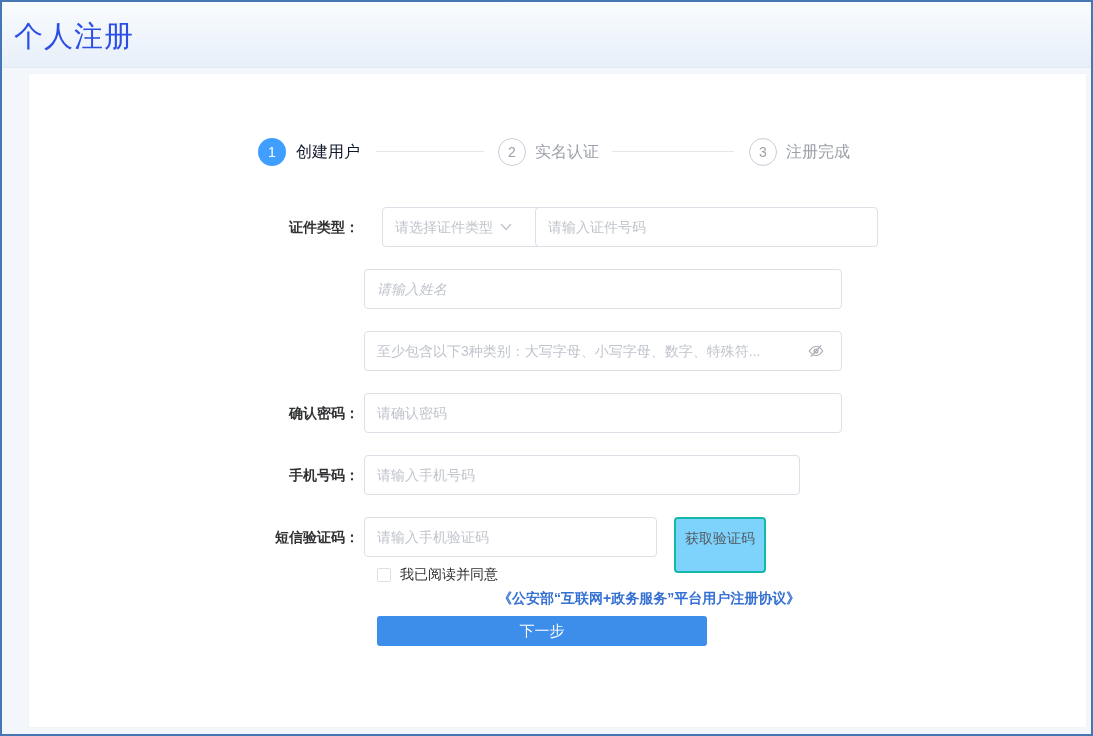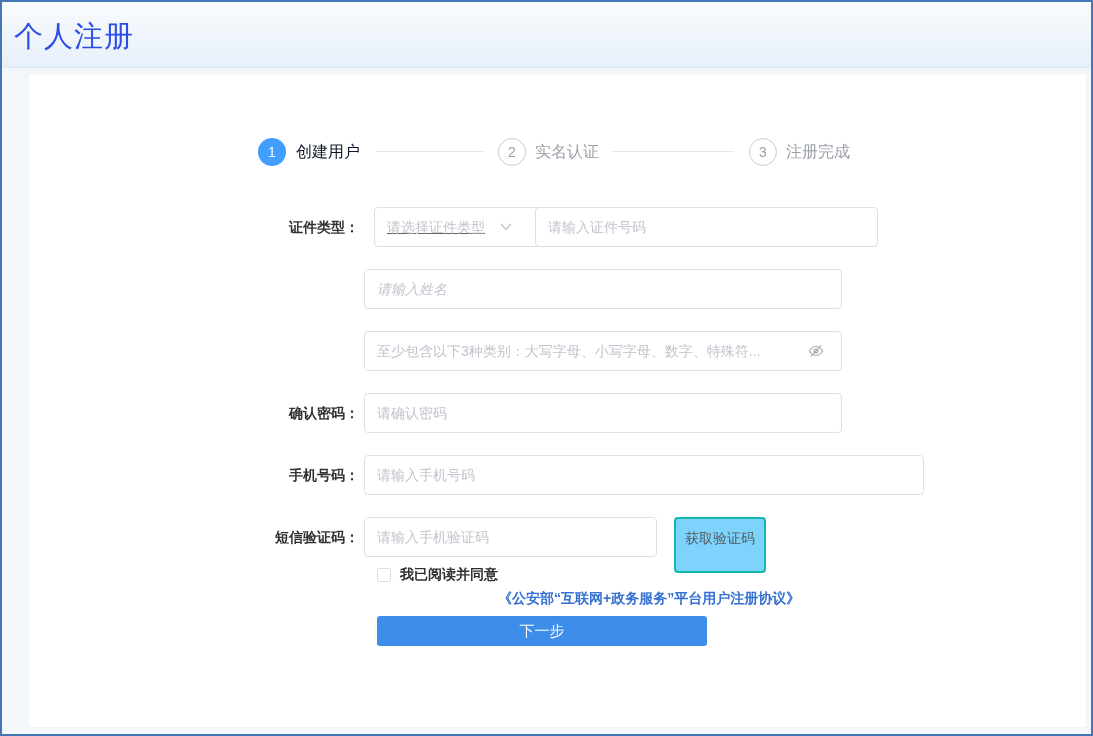--- a/index.html
+++ b/index.html
@@ -50,21 +50,21 @@
     position:absolute; height:56px; background:#7dd3fc; border:2px solid #14b8a6;
     border-radius:4px; font-size:14px; color:#555a61; text-align:center; line-height:38px;
     cursor:pointer;
   }
   
   .agreement { position:absolute; left:375px; top:564px; display:flex; align-items:center; height:18px; }
   .checkbox {
     width:14px; height:14px; border:1px solid #dcdfe6; border-radius:2px;
     background:#fff; margin-right:9px; cursor:pointer; flex:none;
   }
-  .agree-text { font-size:14px; font-weight:bold; color:#303133; }
+  .agree-text { font-size:14px; font-weight:normal; color:#303133; }
   .agree-link { font-size:14px; font-weight:bold; color:#3570d3; text-decoration:none; cursor:pointer;margin-top:48px; }
   
   .submit-btn {
     position:absolute; left:375px; top:614px; width:330px; height:30px;
     background:#3d8deb; border:none; border-radius:3px; color:#ffffff;
     font-size:15px; text-align:center; line-height:30px; cursor:pointer;
     font-family:"Liberation Sans","DejaVu Sans",sans-serif;
   }
 </style>
 </head>
@@ -82,40 +82,40 @@
   <div class="step-line" style="left:374px; width:108px;"></div>
 
   <div class="step-circle inactive" style="left:496px;">2</div>
   <div class="step-label inactive" style="left:533px;">实名认证</div>
   <div class="step-line" style="left:610px; width:122px;"></div>
 
   <div class="step-circle inactive" style="left:747px;">3</div>
   <div class="step-label inactive" style="left:784px;">注册完成</div>
 
   <div class="form-label" style="left:217px; top:205px;">证件类型：</div>
-  <input class="tb" style="left: 372px; top: 205px; width: 170px; padding-right: 30px; text-decoration: underline;" type="text" readonly="" placeholder="请选择证件类型">
+  <input class="tb" style="left: 380px; top: 205px; width: 170px; padding-right: 30px;" type="text" readonly="" placeholder="请选择证件类型">
   <svg class="chevron" style="left:498px; top:221px;" width="12" height="8" viewBox="0 0 12 8">
     <polyline points="1,1 6,6.5 11,1" fill="none" stroke="#c0c4cc" stroke-width="1.4"></polyline>
   </svg>
   <input class="tb" style="left: 533px; top: 205px; width: 343px;" type="text" placeholder="请输入证件号码">
 
   <input class="tb" style="left: 362px; top: 267px; width: 478px; font-style: italic;" type="text" placeholder="请输入姓名">
 
   <input class="tb" style="left: 362px; top: 329px; width: 478px; padding-right: 40px;" type="text" placeholder="至少包含以下3种类别：大写字母、小写字母、数字、特殊符...">
   <svg class="eye" style="left:805px; top:341px;" width="18" height="16" viewBox="0 0 24 20">
     <path d="M3 10 C6 5.5 9 4 12 4 C15 4 18 5.5 21 10 C18 14.5 15 16 12 16 C9 16 6 14.5 3 10 Z" fill="none" stroke="#a8abb2" stroke-width="1.6"></path>
     <circle cx="12" cy="10" r="2.6" fill="none" stroke="#a8abb2" stroke-width="1.6"></circle>
     <line x1="5" y1="17.5" x2="19" y2="2.5" stroke="#a8abb2" stroke-width="1.6"></line>
   </svg>
 
   <div class="form-label" style="left:217px; top:391px;">确认密码：</div>
   <input class="tb" style="left: 362px; top: 391px; width: 478px;" type="text" placeholder="请确认密码">
 
   <div class="form-label" style="left:217px; top:453px;">手机号码：</div>
-  <input class="tb" style="left: 362px; top: 453px; width: 560px;" type="text" placeholder="请输入手机号码">
+  <input class="tb" style="left: 362px; top: 453px; width: 436px;" type="text" placeholder="请输入手机号码">
 
   <div class="form-label" style="left:217px; top:515px;">短信验证码：</div>
   <input class="tb" style="left: 362px; top: 515px; width: 293px;" type="text" placeholder="请输入手机验证码">
   <div class="code-btn" style="left:672px; top:515px; width:92px;">获取验证码</div>
 
   <div class="agreement">
     <span class="checkbox"></span>
     <span class="agree-text">我已阅读并同意</span>
     <a class="agree-link">《公安部“互联网+政务服务”平台用户注册协议》</a>
   </div>

